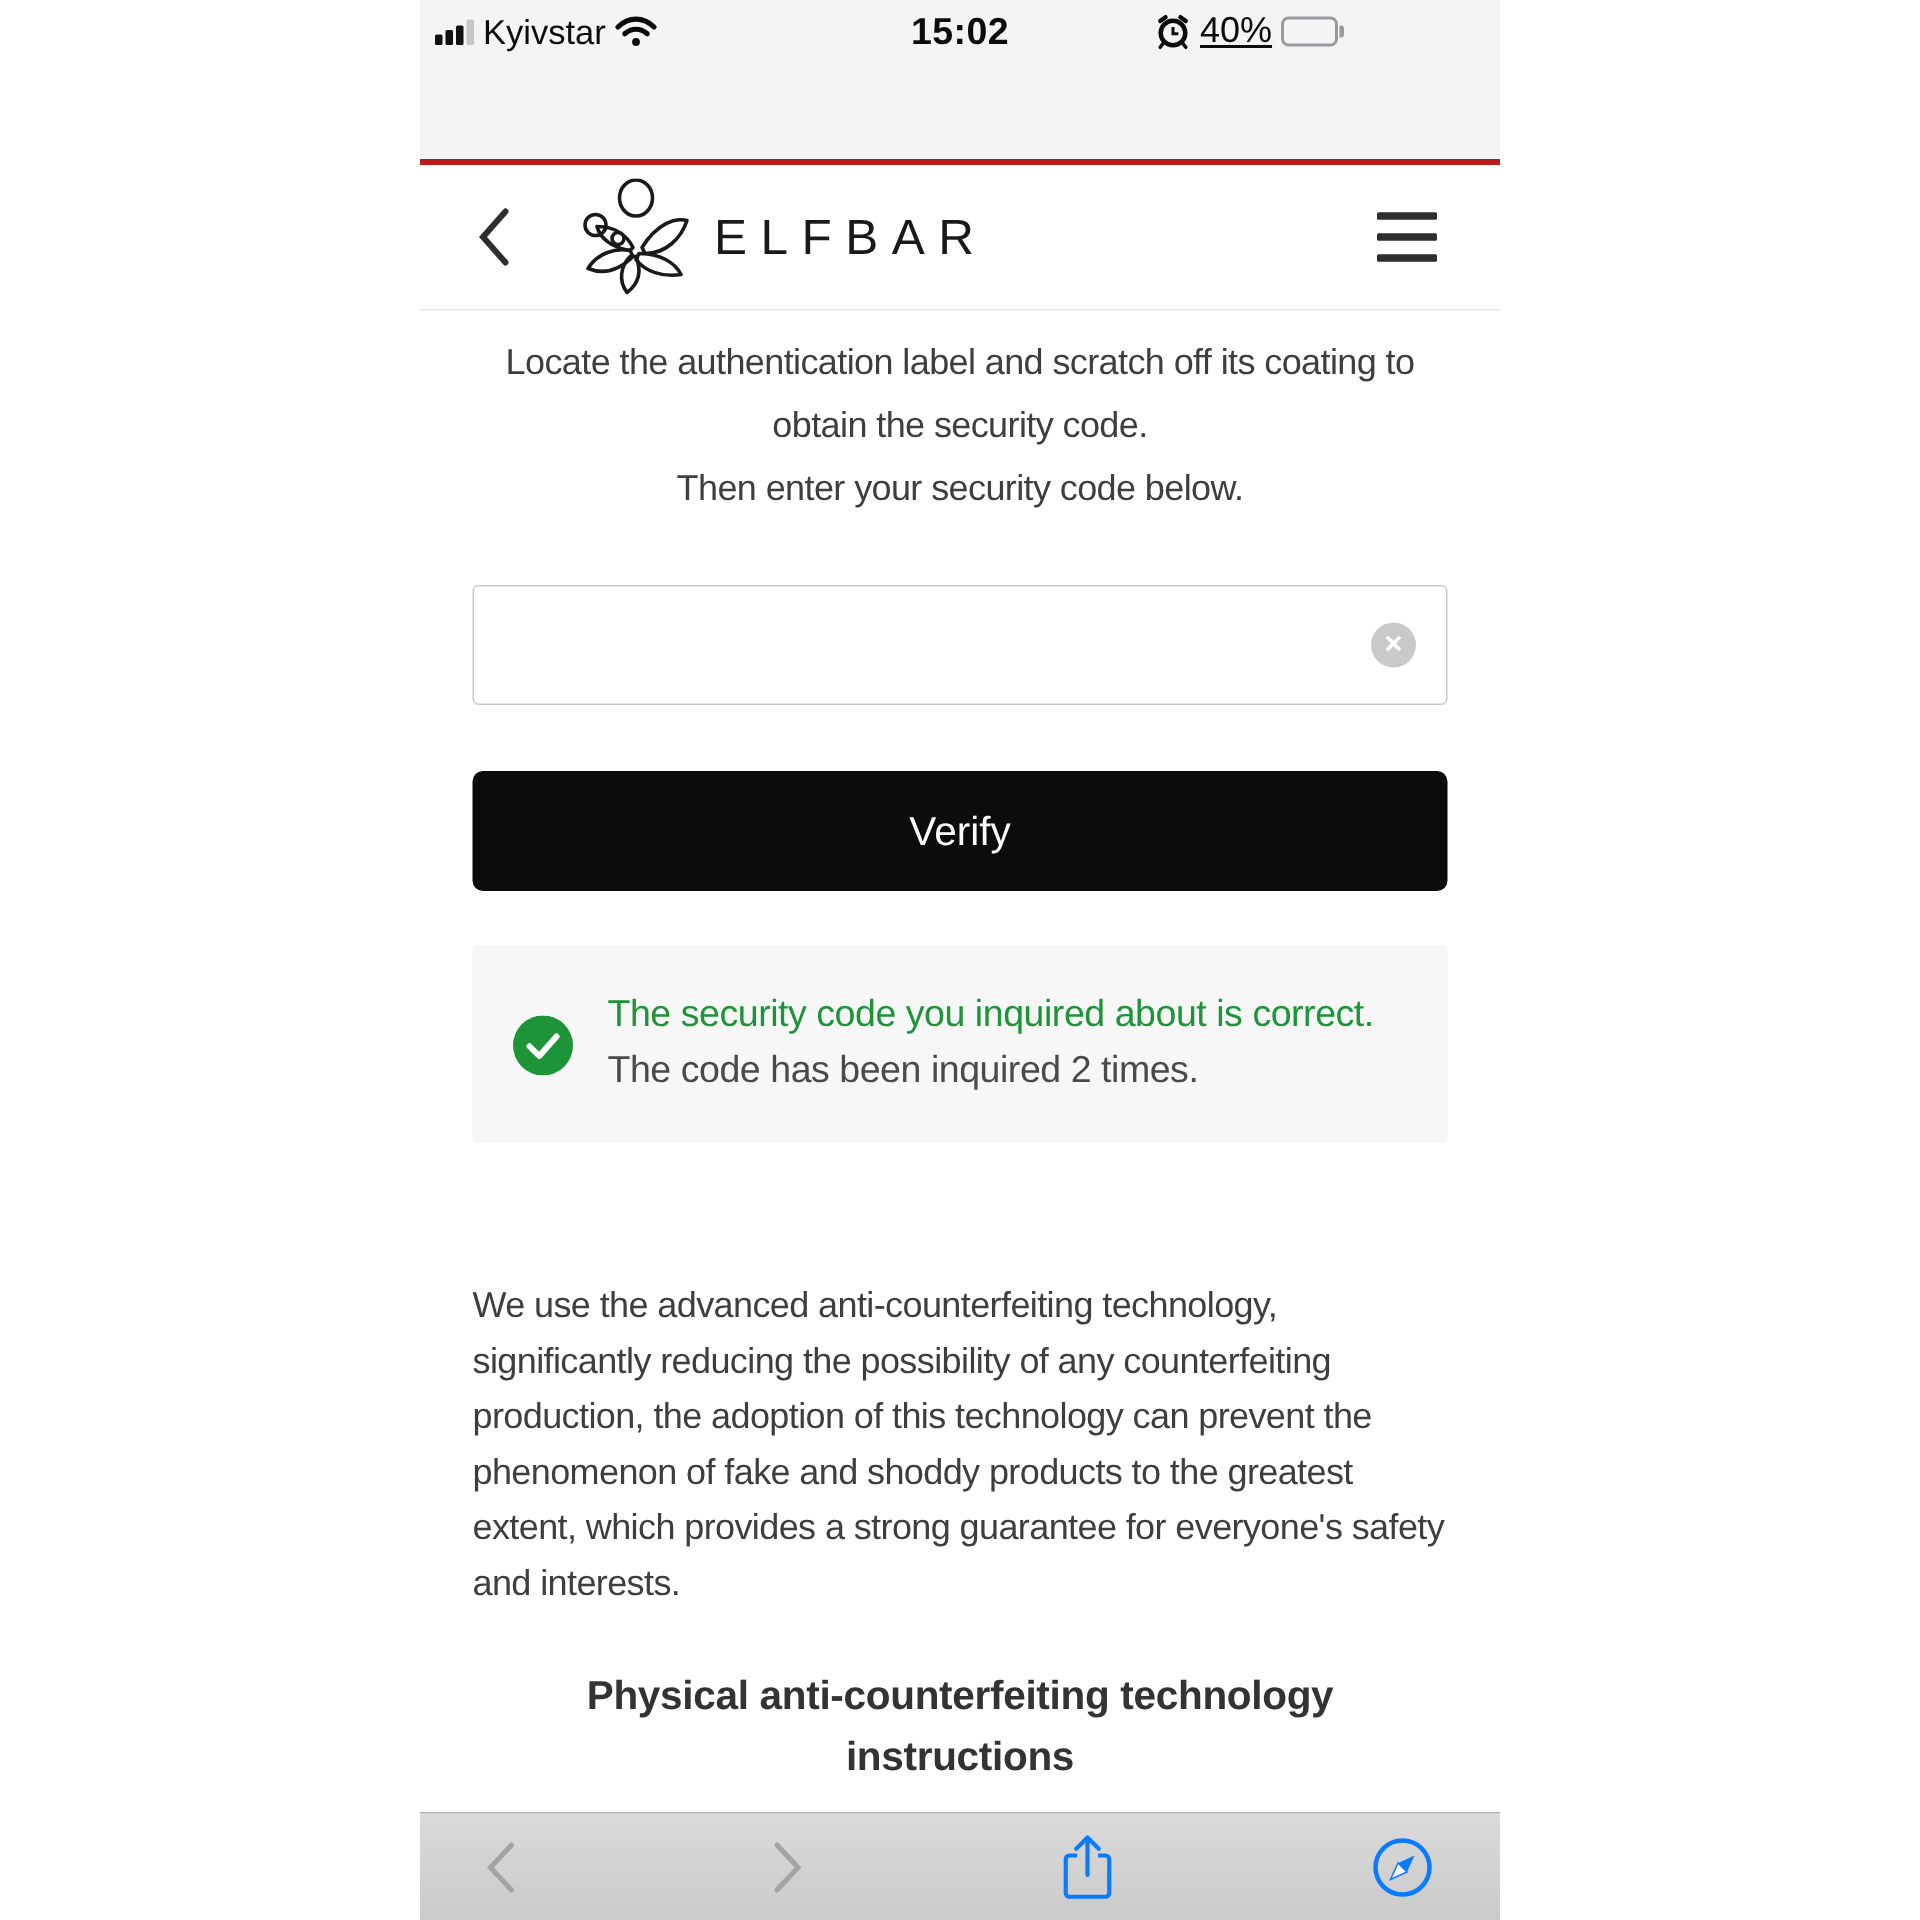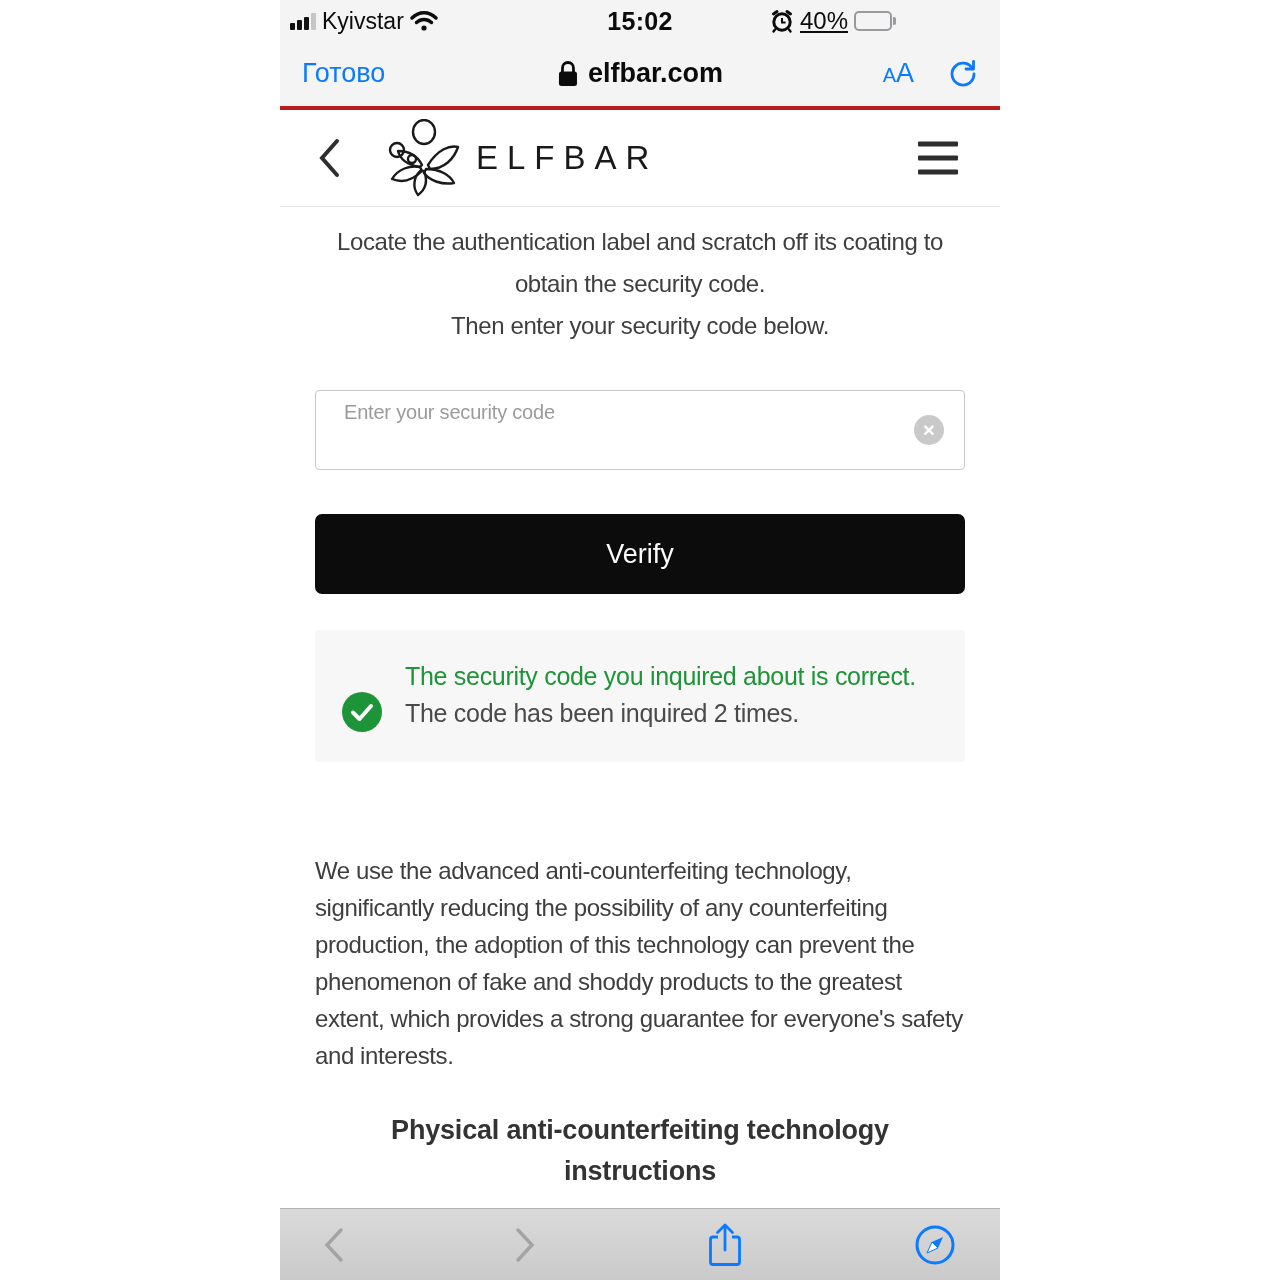--- a/index.html
+++ b/index.html
@@ -66,21 +66,21 @@
     width:30px; height:30px; border-radius:50%; background:#c9c9c9;
     color:#fff; font-size:21px; line-height:29px; text-align:center; font-weight:700;
   }
   .verify-btn {
     margin-top:44px; height:80px; width:100%; background:#0c0c0c; border:none;
     border-radius:7px; color:#fdfdfd; font-size:27px; font-family:"Liberation Sans",sans-serif;
     display:flex; align-items:center; justify-content:center; cursor:pointer;
   }
   .result-box {
     margin-top:36px; background:#f7f7f8; border-radius:2px; padding:28px 30px 30px 27px;
-    display:flex; align-items:flex-end; gap:23px;
+    display:flex; align-items:center; gap:23px;
   }
   .check-badge { flex:0 0 40px; margin-top:4px; }
   .result-texts { font-size:25px; line-height:37px; letter-spacing:-0.3px; }
   .result-success { color:#1d9437; }
   .result-count { color:#4a4a4a; }
   .description { margin-top:90px; font-size:24px; line-height:37px; letter-spacing:-0.4px; color:#3e3e3e; text-align:left; }
   .section-heading {
     margin-top:36px; font-size:27px; font-weight:700; color:#333; text-align:center; line-height:41px;
     letter-spacing:-0.2px; padding:0 28px;
   }
@@ -130,41 +130,20 @@
           </svg>
         </span>
         <span class="pct">40%</span>
         <span class="battery">
           <span class="batt-body"><span class="batt-fill"></span></span>
           <span class="batt-tip"></span>
         </span>
       </div>
     </div>
 
-    <div class="url-bar">
-      <span class="done">Готово</span>
-      <span class="url-center">
-        <span>
-          <svg width="22" height="28" viewBox="0 0 22 28">
-            <path d="M5.5 12 v-4 a5.5 5.5 0 0 1 11 0 v4" fill="none" stroke="#0b0b0b" stroke-width="2.8"></path>
-            <rect x="2" y="11.5" width="18" height="14.5" rx="2.5" fill="#0b0b0b"></rect>
-          </svg>
-        </span>
-        <span class="url-text">elfbar.com</span>
-      </span>
-      <span class="url-right">
-        <span class="aA"><span class="small">A</span><span>A</span></span>
-        <span>
-          <svg width="30" height="32" viewBox="0 0 30 32">
-            <path d="M24.5 10.5 A11 11 0 1 0 26 16" fill="none" stroke="#0a7aff" stroke-width="2.8" stroke-linecap="round"></path>
-            <path d="M25.5 3.5 v7.5 h-7.5" fill="none" stroke="#0a7aff" stroke-width="2.8" stroke-linecap="round" stroke-linejoin="round"></path>
-          </svg>
-        </span>
-      </span>
-    </div>
   </div>
 
   <div class="site-header">
     <span>
       <svg width="22" height="40" viewBox="0 0 22 40">
         <path d="M19 3 L4 20 L19 37" fill="none" stroke="#2e2e2e" stroke-width="4" stroke-linecap="round"></path>
       </svg>
     </span>
     <span class="logo-wrap">
       <svg width="88" height="78" viewBox="0 0 88 78">
@@ -188,21 +167,20 @@
       </span>
   </div>
 
   <div class="content">
     <div class="instructions">
       <div>Locate the authentication label and scratch off its coating to obtain the security code.</div>
       <div>Then enter your security code below.</div>
     </div>
 
     <div class="input-box">
-      <div class="input-label">Enter your security code</div>
       <div class="clear-btn">×</div>
     </div>
 
     <button class="verify-btn">
       <span>Verify</span>
     </button>
 
     <div class="result-box">
       <span class="check-badge">
         <svg width="40" height="40" viewBox="0 0 40 40">

